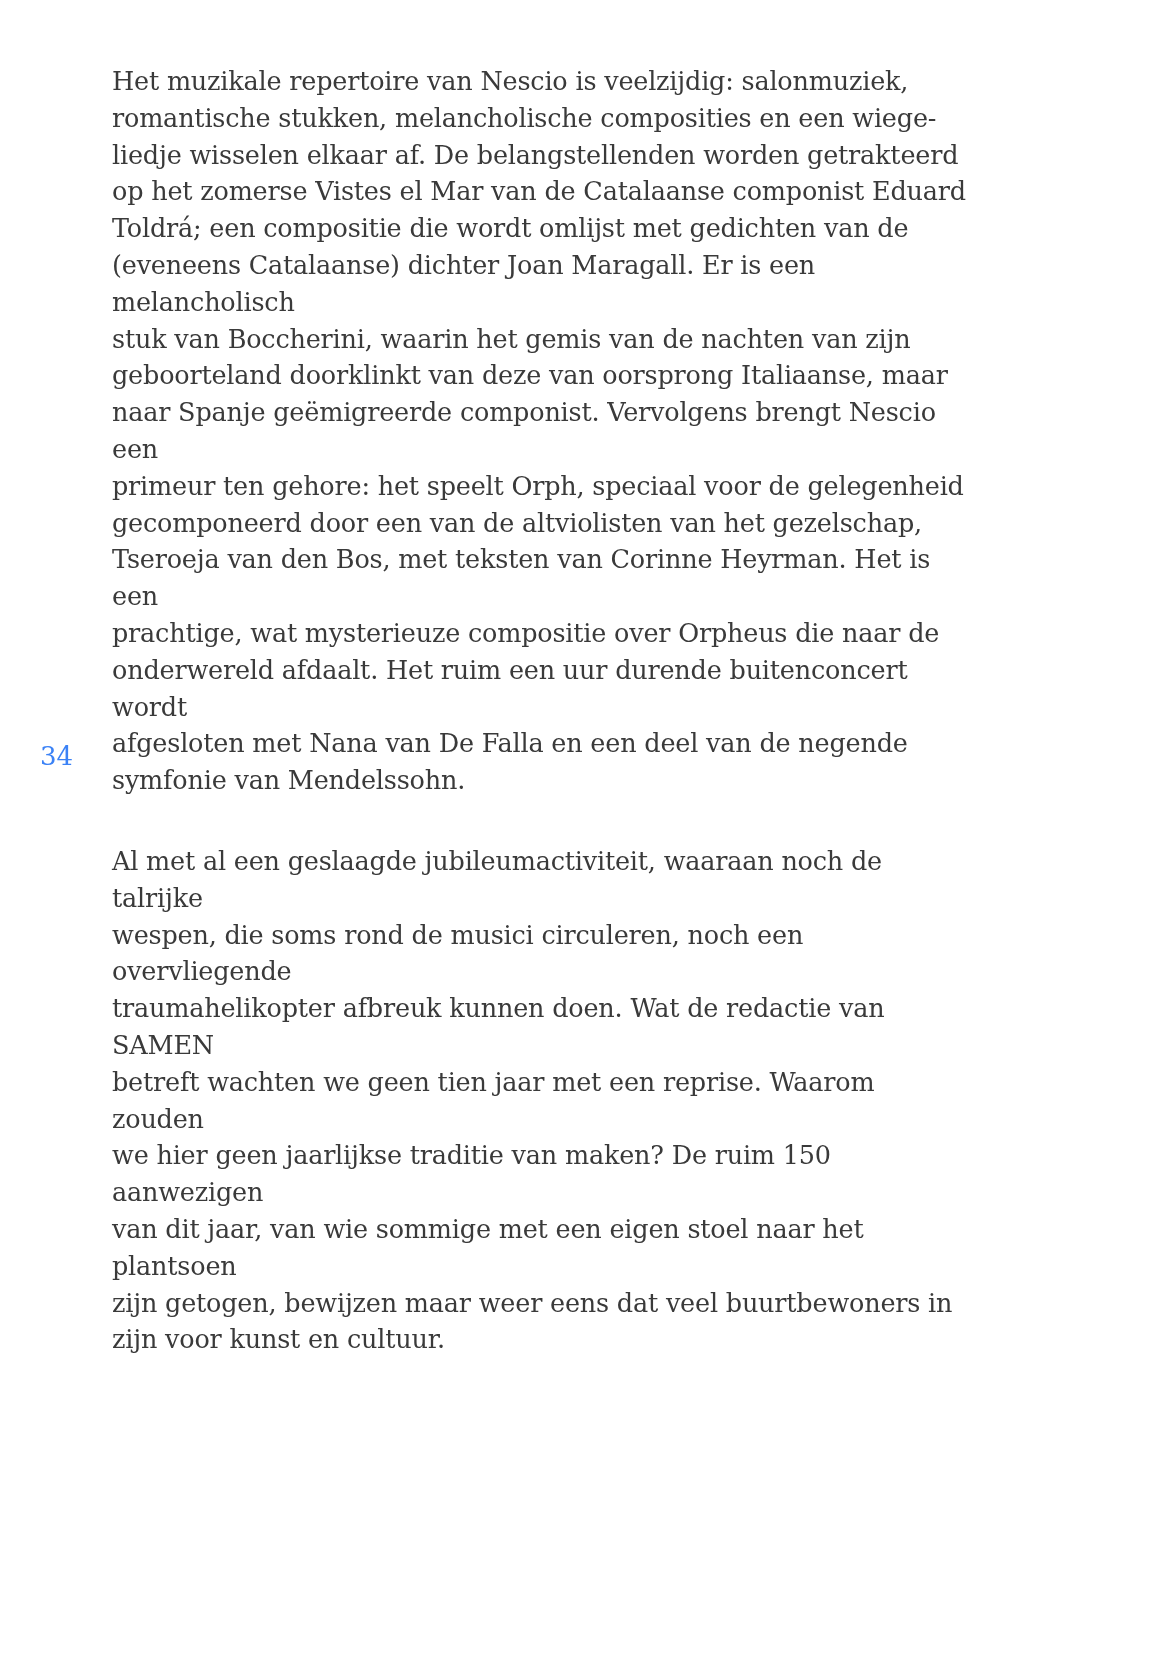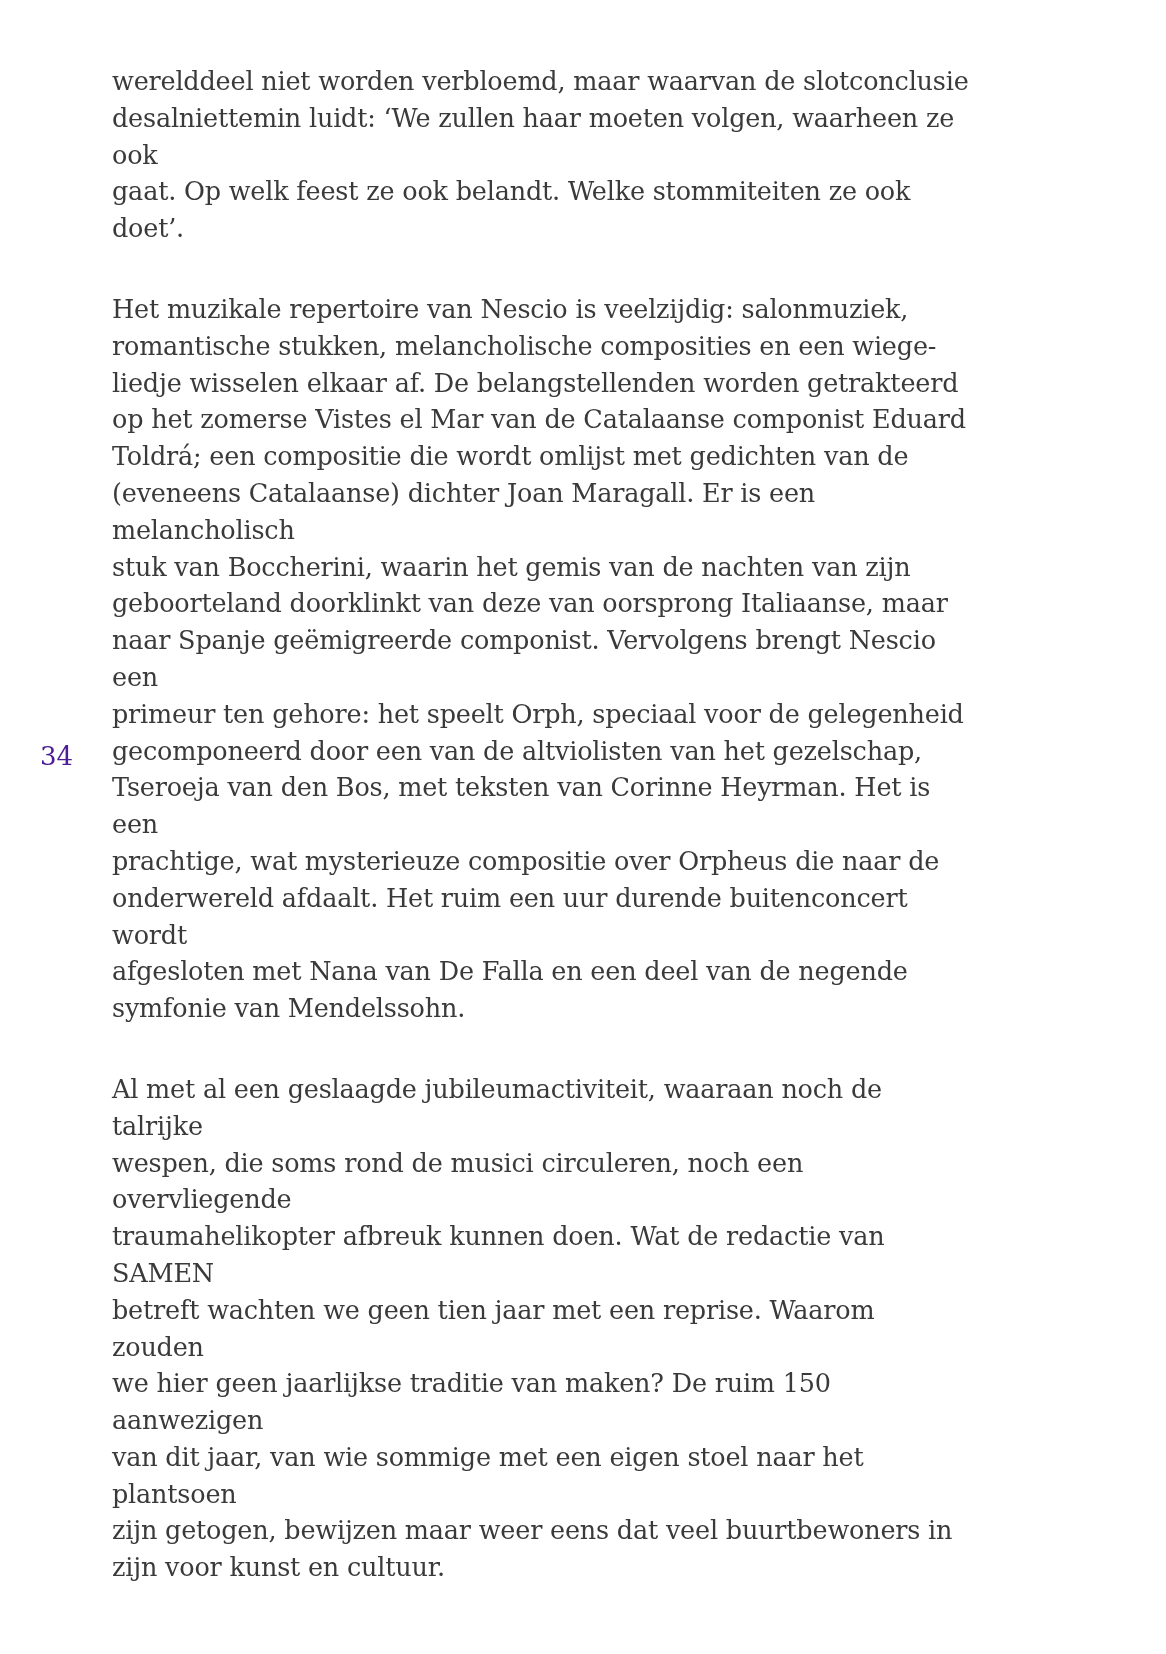--- a/index.html
+++ b/index.html
@@ -14,21 +14,21 @@
     background: #ffffff;
     font-family: "DejaVu Serif", "Liberation Serif", serif;
     overflow: hidden;
   }
   .page-number {
     position: absolute;
     left: 40px;
     top: 738px;
     font-size: 26px;
     line-height: 37px;
-    color: #4c1d95;
+    color: #3b82f6;
   }
   .article {
     position: absolute;
     left: 112px;
     top: 63px;
     width: 860px;
     color: #3a3a3a;
     font-size: 25.5px;
     line-height: 36.8px;
     letter-spacing: -0.2px;
@@ -38,23 +38,20 @@
     margin: 0 0 44px 0;
   }
 </style>
 </head>
 <body>
 
 <div class="page">
   <div class="page-number">34</div>
 
   <div class="article">
-    <p class="paragraph">werelddeel niet worden verbloemd, maar waarvan de slotconclusie
-desalniettemin luidt: ‘We zullen haar moeten volgen, waarheen ze ook
-gaat. Op welk feest ze ook belandt. Welke stommiteiten ze ook doet’.</p>
     <p class="paragraph">Het muzikale repertoire van Nescio is veelzijdig: salonmuziek,
 romantische stukken, melancholische composities en een wiege-
 liedje wisselen elkaar af. De belangstellenden worden getrakteerd
 op het zomerse Vistes el Mar van de Catalaanse componist Eduard
 Toldrá; een compositie die wordt omlijst met gedichten van de
 (eveneens Catalaanse) dichter Joan Maragall. Er is een melancholisch
 stuk van Boccherini, waarin het gemis van de nachten van zijn
 geboorteland doorklinkt van deze van oorsprong Italiaanse, maar
 naar Spanje geëmigreerde componist. Vervolgens brengt Nescio een
 primeur ten gehore: het speelt Orph, speciaal voor de gelegenheid

